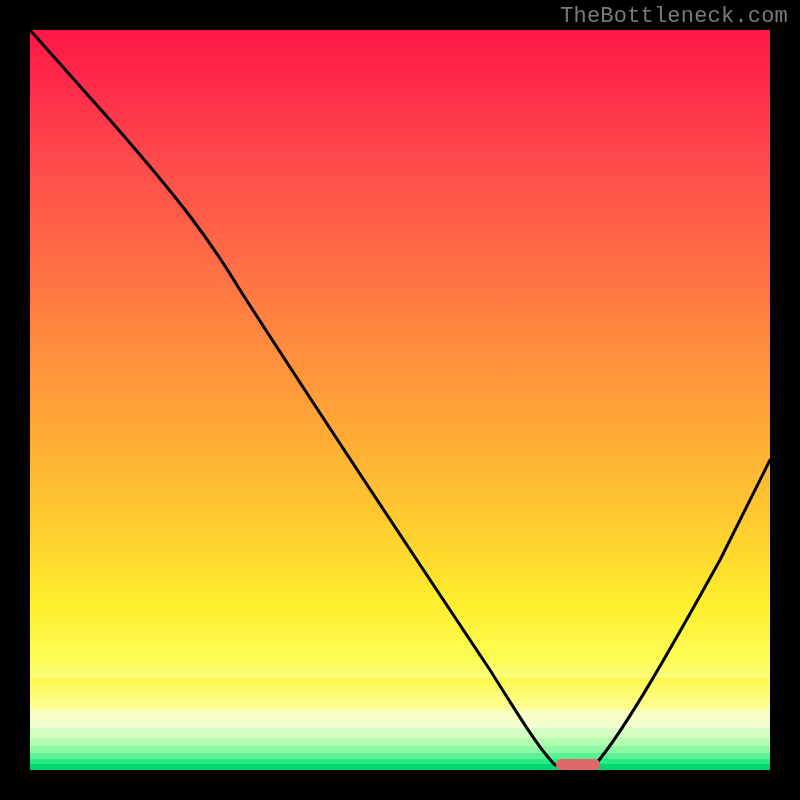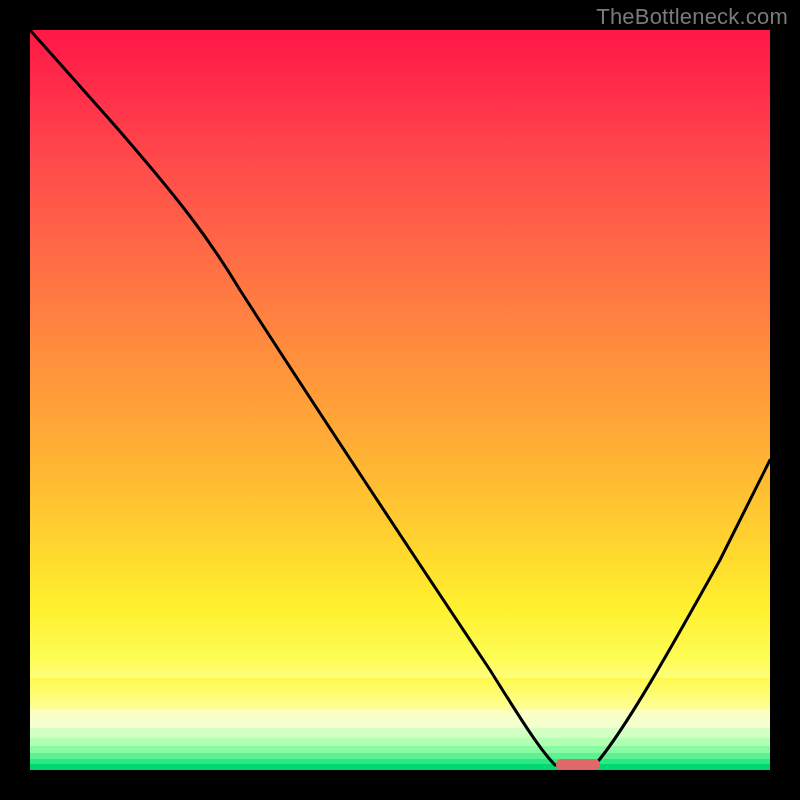--- a/index.html
+++ b/index.html
@@ -20,21 +20,21 @@
     background: #000;
   }
   .watermark {
     position: absolute;
     top: 4px;
     right: 12px;
     color: #7a7a7a;
     font-size: 22px;
     font-weight: 500;
     letter-spacing: 0.2px;
-    font-family: Liberation Sans, sans-serif;
+    font-family: Liberation Mono, monospace;
   }
   .plot {
     position: absolute;
     left: 30px;
     top: 30px;
     width: 740px;
     height: 740px;
   }
   .grad-main {
     position: absolute;

